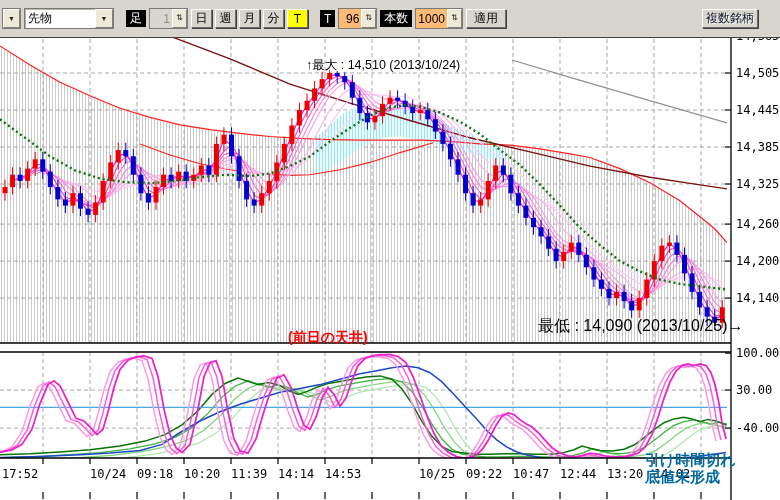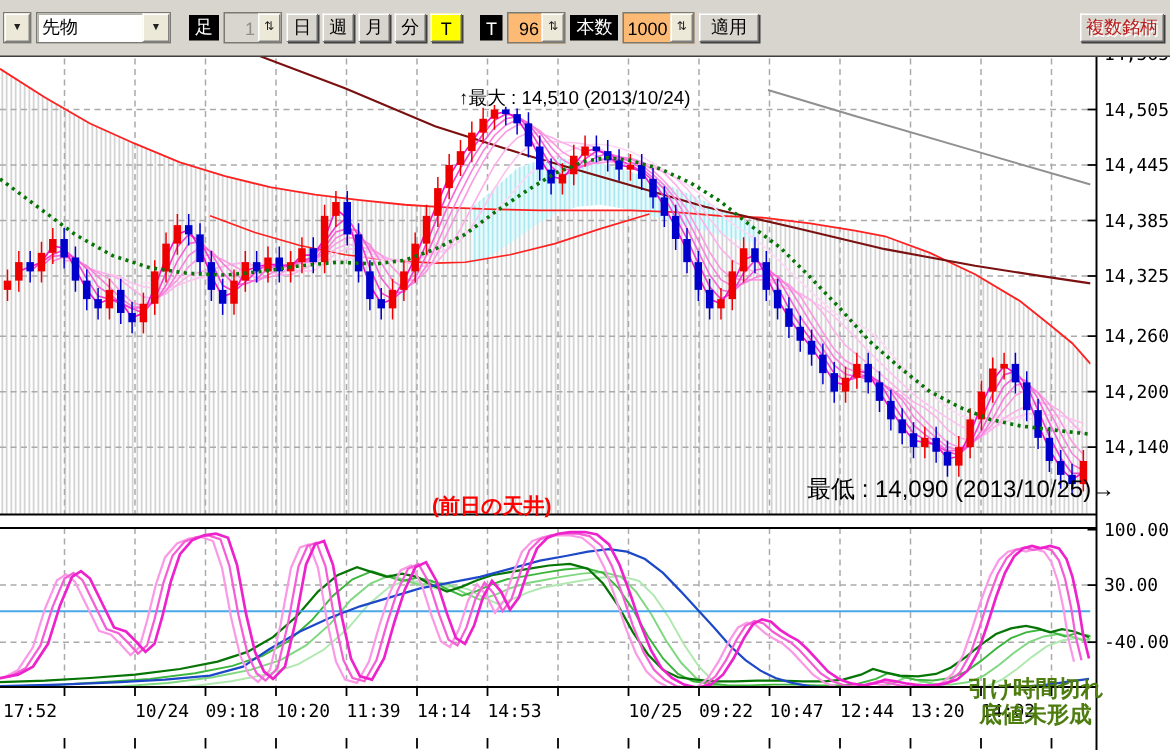--- a/index.html
+++ b/index.html
@@ -21,31 +21,31 @@
   .spin.disabled{background:#d9d6cf;}
   .spin .sval{min-width:18px;text-align:right;padding:0 2px;font-size:12px;}
   .spin.disabled .sval{color:#8f8f85;}
   .spin-btn{width:13px;height:17px;background:#ece9d8;border:1px solid #fff;
             border-right-color:#808080;border-bottom-color:#808080;font-size:8px;
             line-height:15px;text-align:center;color:#222;}
   .tbtn{height:19px;min-width:21px;background:#d8d5ce;border:1px solid #fff;
         border-right-color:#6a6a6a;border-bottom-color:#6a6a6a;box-shadow:1px 1px 0 #404040;
         display:flex;align-items:center;justify-content:center;font-size:12px;padding:0 3px;color:#000;}
   .tbtn.yellow{background:#ffff00;}
-  .tbtn.disabled{color:#b91c1c;text-shadow:1px 1px 0 #fff;margin-left:auto;margin-right:2px;text-align:right;}
+  .tbtn.disabled{color:#0f172a;text-shadow:1px 1px 0 #fff;margin-left:auto;margin-right:20px;text-align:right;}
   .gap6{width:6px;}
   
   svg.chart{position:absolute;left:0;top:0;z-index:1;}
   svg.chart text{font-family:"DejaVu Sans Mono","Liberation Mono",monospace;font-size:12px;fill:#000;}
   
-  .anno{position:absolute;z-index:4;white-space:nowrap;text-align:center;}
+  .anno{position:absolute;z-index:4;white-space:nowrap;}
   .anno-max{left:306px;top:57px;font-size:12.5px;color:#000;}
   .anno-min{left:538px;top:316px;font-size:16px;color:#000;}
   .anno-ceiling{left:288px;top:329px;font-size:14px;font-weight:700;color:#ff0000;}
-  .anno-close{left:645px;top:451px;font-size:15px;font-weight:700;color:#4d7c0f;line-height:17px;}
+  .anno-close{left:645px;top:451px;font-size:15px;font-weight:700;color:#0369a1;line-height:17px;}
 </style>
 </head>
 <body>
 
 <div class="app">
 
   <div class="toolbar">
     <div class="combo" style="width:17px">
       <span class="drop-btn" style="width:100%">▼</span>
     </div>

